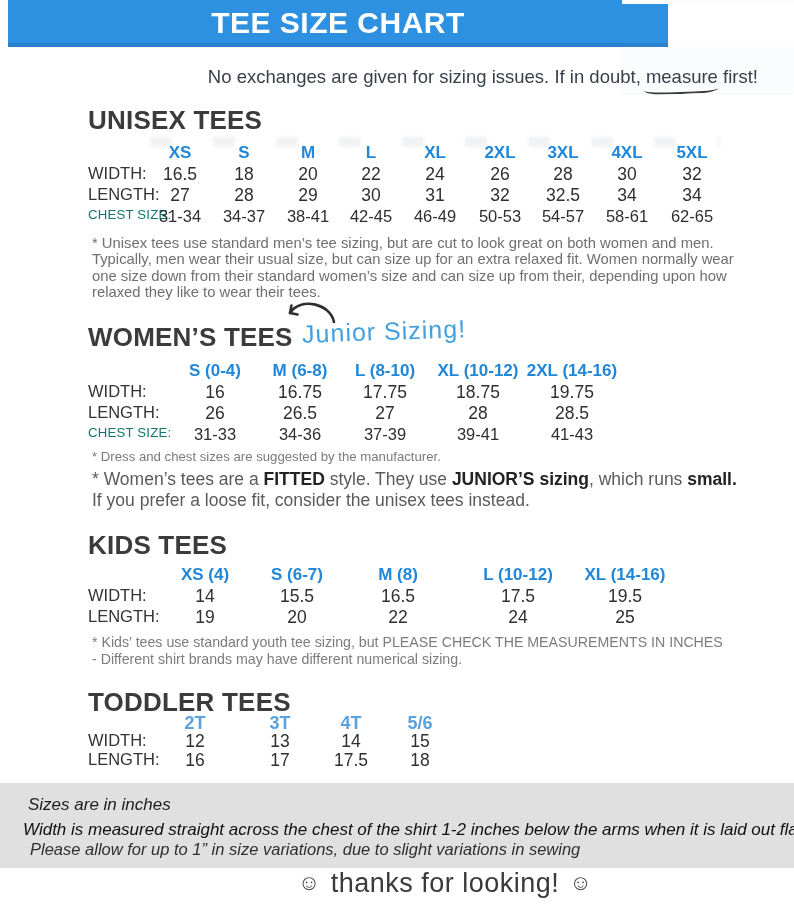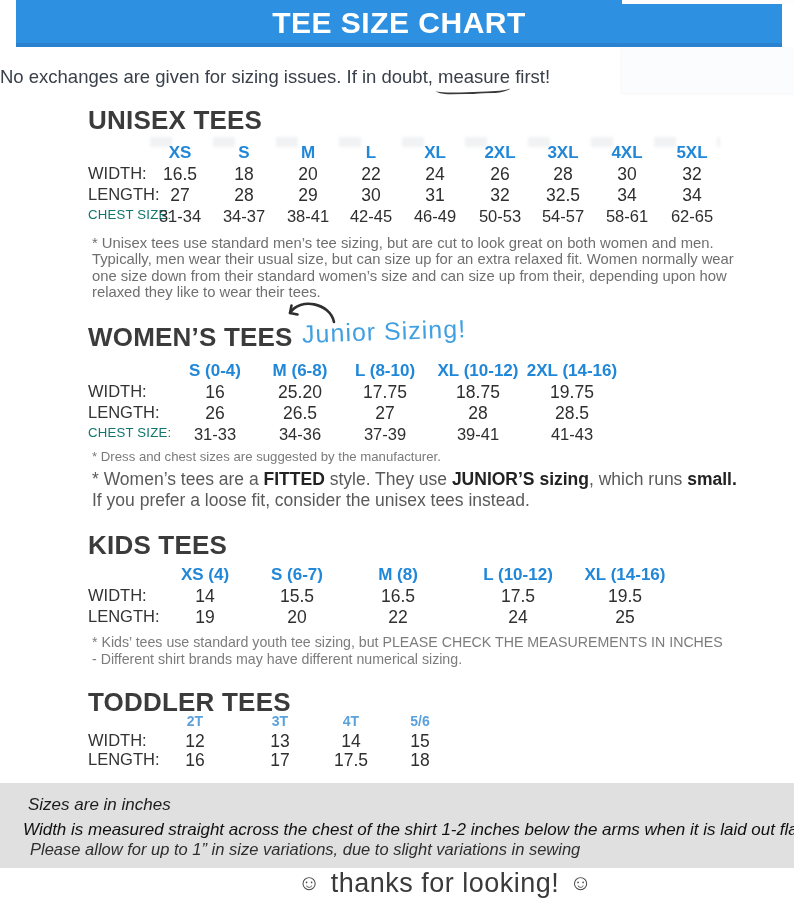--- a/index.html
+++ b/index.html
@@ -2,33 +2,33 @@
 <html style="--band_blue: #2e90e0; --header_blue: #2187d8; --toddler_blue: #5ba1dc; --annotation_blue: #42a0e0; --footer_gray: #e0e0e0;"><head>
 <meta charset="utf-8">
 <style>
   html,body{margin:0;padding:0;background:#fff;}
   .page{
     position:relative;width:794px;height:913px;background:#ffffff;
     font-family:"Liberation Sans", sans-serif;overflow:hidden;
   }
   
   .band{
-    position:absolute;top:0;left:16px;width:766px;height:43px;
+    position:absolute;top:0;left:8px;width:660px;height:43px;
     background:var(--band_blue,#2e90e0);
     border-bottom:4px solid #2a82cf;
   }
   .band h1{
     margin:0;text-align:center;line-height:45px;font-size:30px;font-weight:bold;
     color:#ffffff;letter-spacing:0.5px;
   }
   .top-sliver{position:absolute;top:0;left:622px;width:172px;height:4px;background:#fdfdfd;}
   .white-patch{position:absolute;top:47px;left:622px;width:172px;height:46px;background:#fbfcfe;box-shadow:-1px 1px 2px rgba(0,0,0,0.04);}
   
   .notice{
-    position:absolute;top:66px;left:0;width:758px;margin:0;text-align:left;
+    position:absolute;top:66px;left:0;width:758px;margin:0;text-align:right;
     font-size:18.5px;color:#39404a;
   }
   .measure{position:relative;}
   .measure::after{
     content:"";position:absolute;left:-2px;right:0;bottom:-7px;height:7px;
     border-bottom:2.5px solid #3a3a3a;border-radius:50%/7px;transform:rotate(-2deg);
   }
   
   .heading{
     position:absolute;left:88px;margin:0;font-size:26px;font-weight:bold;color:#3b3b3b;
@@ -42,21 +42,21 @@
   .ghost{
     position:absolute;top:137px;left:150px;width:570px;height:10px;opacity:0.35;
     background:repeating-linear-gradient(90deg, rgba(140,145,155,0.35) 0 22px, transparent 22px 63px);
     filter:blur(1.5px);
   }
   
   .trow{position:absolute;left:0;width:677px;height:21px;font-size:17.5px;color:#2f2f2f;}
   .rlabel{position:absolute;left:88px;white-space:nowrap;font-size:16.5px;color:#333;}
   .cell{position:absolute;transform:translateX(-50%);white-space:nowrap;text-align:center;}
   .hdr-row .cell{font-weight:bold;color:var(--header_blue,#2187d8);font-size:17px;}
-  .toddler-hdr .cell{color:var(--toddler_blue,#5ba1dc);font-size:14px;}
+  .toddler-hdr .cell{color:var(--toddler_blue,#5ba1dc);font-size:18px;}
   .chest{font-size:16.5px;}
   .chest .rlabel{font-size:13.2px;color:#0f766e;letter-spacing:0.2px;}
   
   .u-c0{left:180px}.u-c1{left:244px}.u-c2{left:308px}.u-c3{left:371px}.u-c4{left:435px}
   .u-c5{left:500px}.u-c6{left:563px}.u-c7{left:627px}.u-c8{left:692px}
   
   .w-c0{left:215px}.w-c1{left:300px}.w-c2{left:385px}.w-c3{left:478px}.w-c4{left:572px}
   
   .k-c0{left:205px}.k-c1{left:297px}.k-c2{left:398px}.k-c3{left:518px}.k-c4{left:625px}
   
@@ -140,21 +140,21 @@
 
   <div class="trow hdr-row w-hdr">
       <span class="cell w-c0">S (0-4)</span>
       <span class="cell w-c1">M (6-8)</span>
       <span class="cell w-c2">L (8-10)</span>
       <span class="cell w-c3">XL (10-12)</span>
       <span class="cell w-c4">2XL (14-16)</span>
     </div>
   <div class="trow w-r0">
     <span class="rlabel">WIDTH:</span>
-    <span><span class="cell w-c0">16</span><span class="cell w-c1">25.20</span><span class="cell w-c2">17.75</span><span class="cell w-c3">18.75</span><span class="cell w-c4">19.75</span></span>
+    <span><span class="cell w-c0">16</span><span class="cell w-c1">16.75</span><span class="cell w-c2">17.75</span><span class="cell w-c3">18.75</span><span class="cell w-c4">19.75</span></span>
   </div>
   <div class="trow w-r1">
     <span class="rlabel">LENGTH:</span>
     <span><span class="cell w-c0">26</span><span class="cell w-c1">26.5</span><span class="cell w-c2">27</span><span class="cell w-c3">28</span><span class="cell w-c4">28.5</span></span>
   </div>
   <div class="trow chest w-r2">
     <span class="rlabel">CHEST SIZE:</span>
     <span><span class="cell w-c0">31-33</span><span class="cell w-c1">34-36</span><span class="cell w-c2">37-39</span><span class="cell w-c3">39-41</span><span class="cell w-c4">41-43</span></span>
   </div>
   <p class="note n-dress">* Dress and chest sizes are suggested by the manufacturer.</p>

